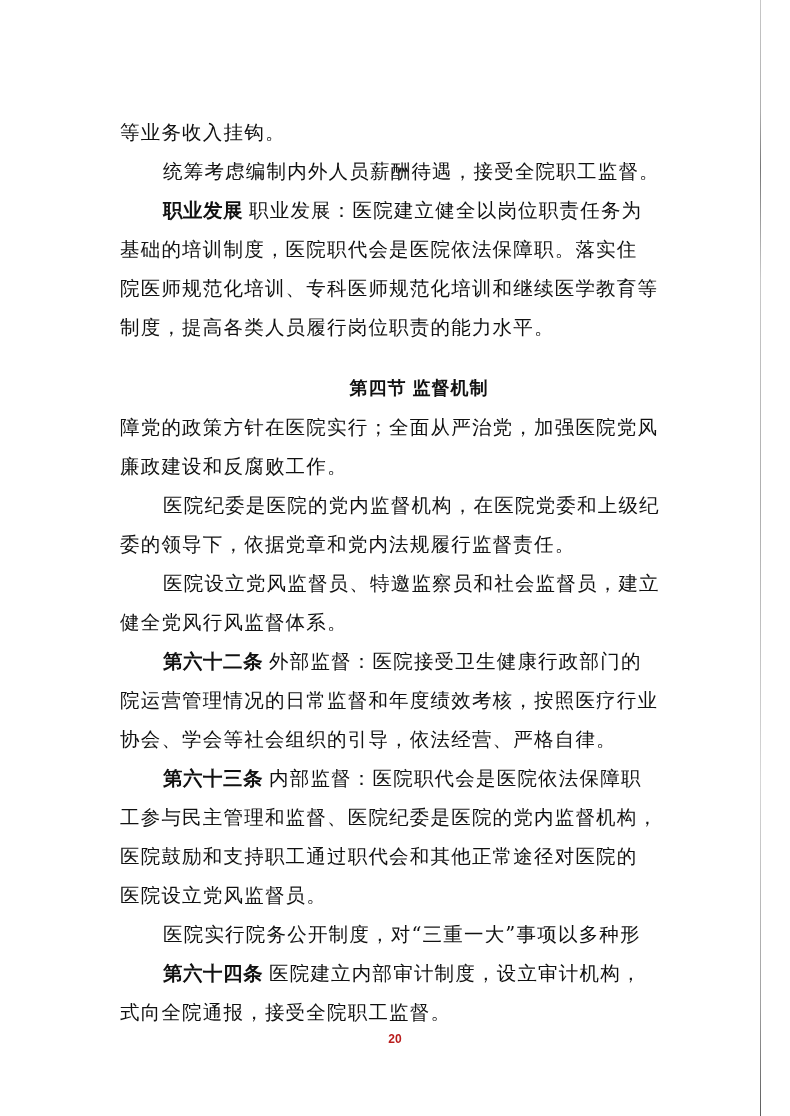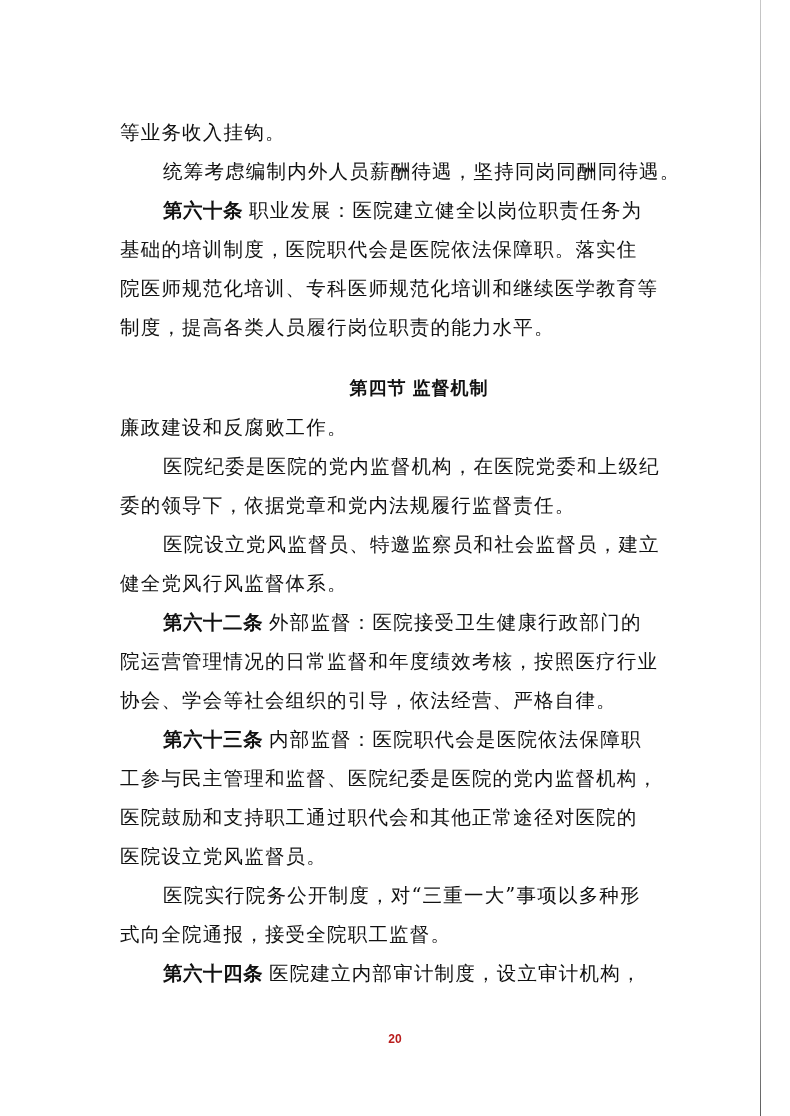--- a/index.html
+++ b/index.html
@@ -71,54 +71,55 @@
       opacity: 0.8;
     }
   </style>
 </head>
 <body>
 
 <div class="page">
   <div class="content">
 
     <div class="line">等业务收入挂钩。</div>
-    <div class="line indent">统筹考虑编制内外人员薪酬待遇，坚持同岗同酬同待遇。</div>
+    <div class="line indent">统筹考虑编制内外人员薪酬待遇，接受全院职工监督。</div>
     <div class="line indent">
-      <span class="art">第六十条</span><span>职业发展：医院建立健全以岗位职责任务为</span>
+      <span class="art">职业发展</span><span>职业发展：医院建立健全以岗位职责任务为</span>
     </div>
     <div class="line">基础的培训制度，医院职代会是医院依法保障职。落实住</div>
     <div class="line">院医师规范化培训、专科医师规范化培训和继续医学教育等</div>
     <div class="line">制度，提高各类人员履行岗位职责的能力水平。</div>
 
     <div class="gap"></div>
 
     <div class="line heading">第四节  监督机制</div>
 
+    <div class="line">障党的政策方针在医院实行；全面从严治党，加强医院党风</div>
     <div class="line">廉政建设和反腐败工作。</div>
     <div class="line indent">医院纪委是医院的党内监督机构，在医院党委和上级纪</div>
     <div class="line">委的领导下，依据党章和党内法规履行监督责任。</div>
     <div class="line indent">医院设立党风监督员、特邀监察员和社会监督员，建立</div>
     <div class="line">健全党风行风监督体系。</div>
 
     <div class="line indent">
       <span class="art">第六十二条</span><span>外部监督：医院接受卫生健康行政部门的</span>
     </div>
     <div class="line">院运营管理情况的日常监督和年度绩效考核，按照医疗行业</div>
     <div class="line">协会、学会等社会组织的引导，依法经营、严格自律。</div>
 
     <div class="line indent">
       <span class="art">第六十三条</span><span>内部监督：医院职代会是医院依法保障职</span>
     </div>
     <div class="line">工参与民主管理和监督、医院纪委是医院的党内监督机构，</div>
     <div class="line">医院鼓励和支持职工通过职代会和其他正常途径对医院的</div>
     <div class="line">医院设立党风监督员。</div>
     <div class="line indent">医院实行院务公开制度，对“三重一大”事项以多种形</div>
-    <div class="line">式向全院通报，接受全院职工监督。</div>
-
     <div class="line indent">
       <span class="art">第六十四条</span><span>医院建立内部审计制度，设立审计机构，</span>
     </div>
+
+    <div class="line">式向全院通报，接受全院职工监督。</div>
   </div>
 
   <div class="page-number">20</div>
 
   <div class="scan-edge"></div>
 </div>
 
 </body></html>

